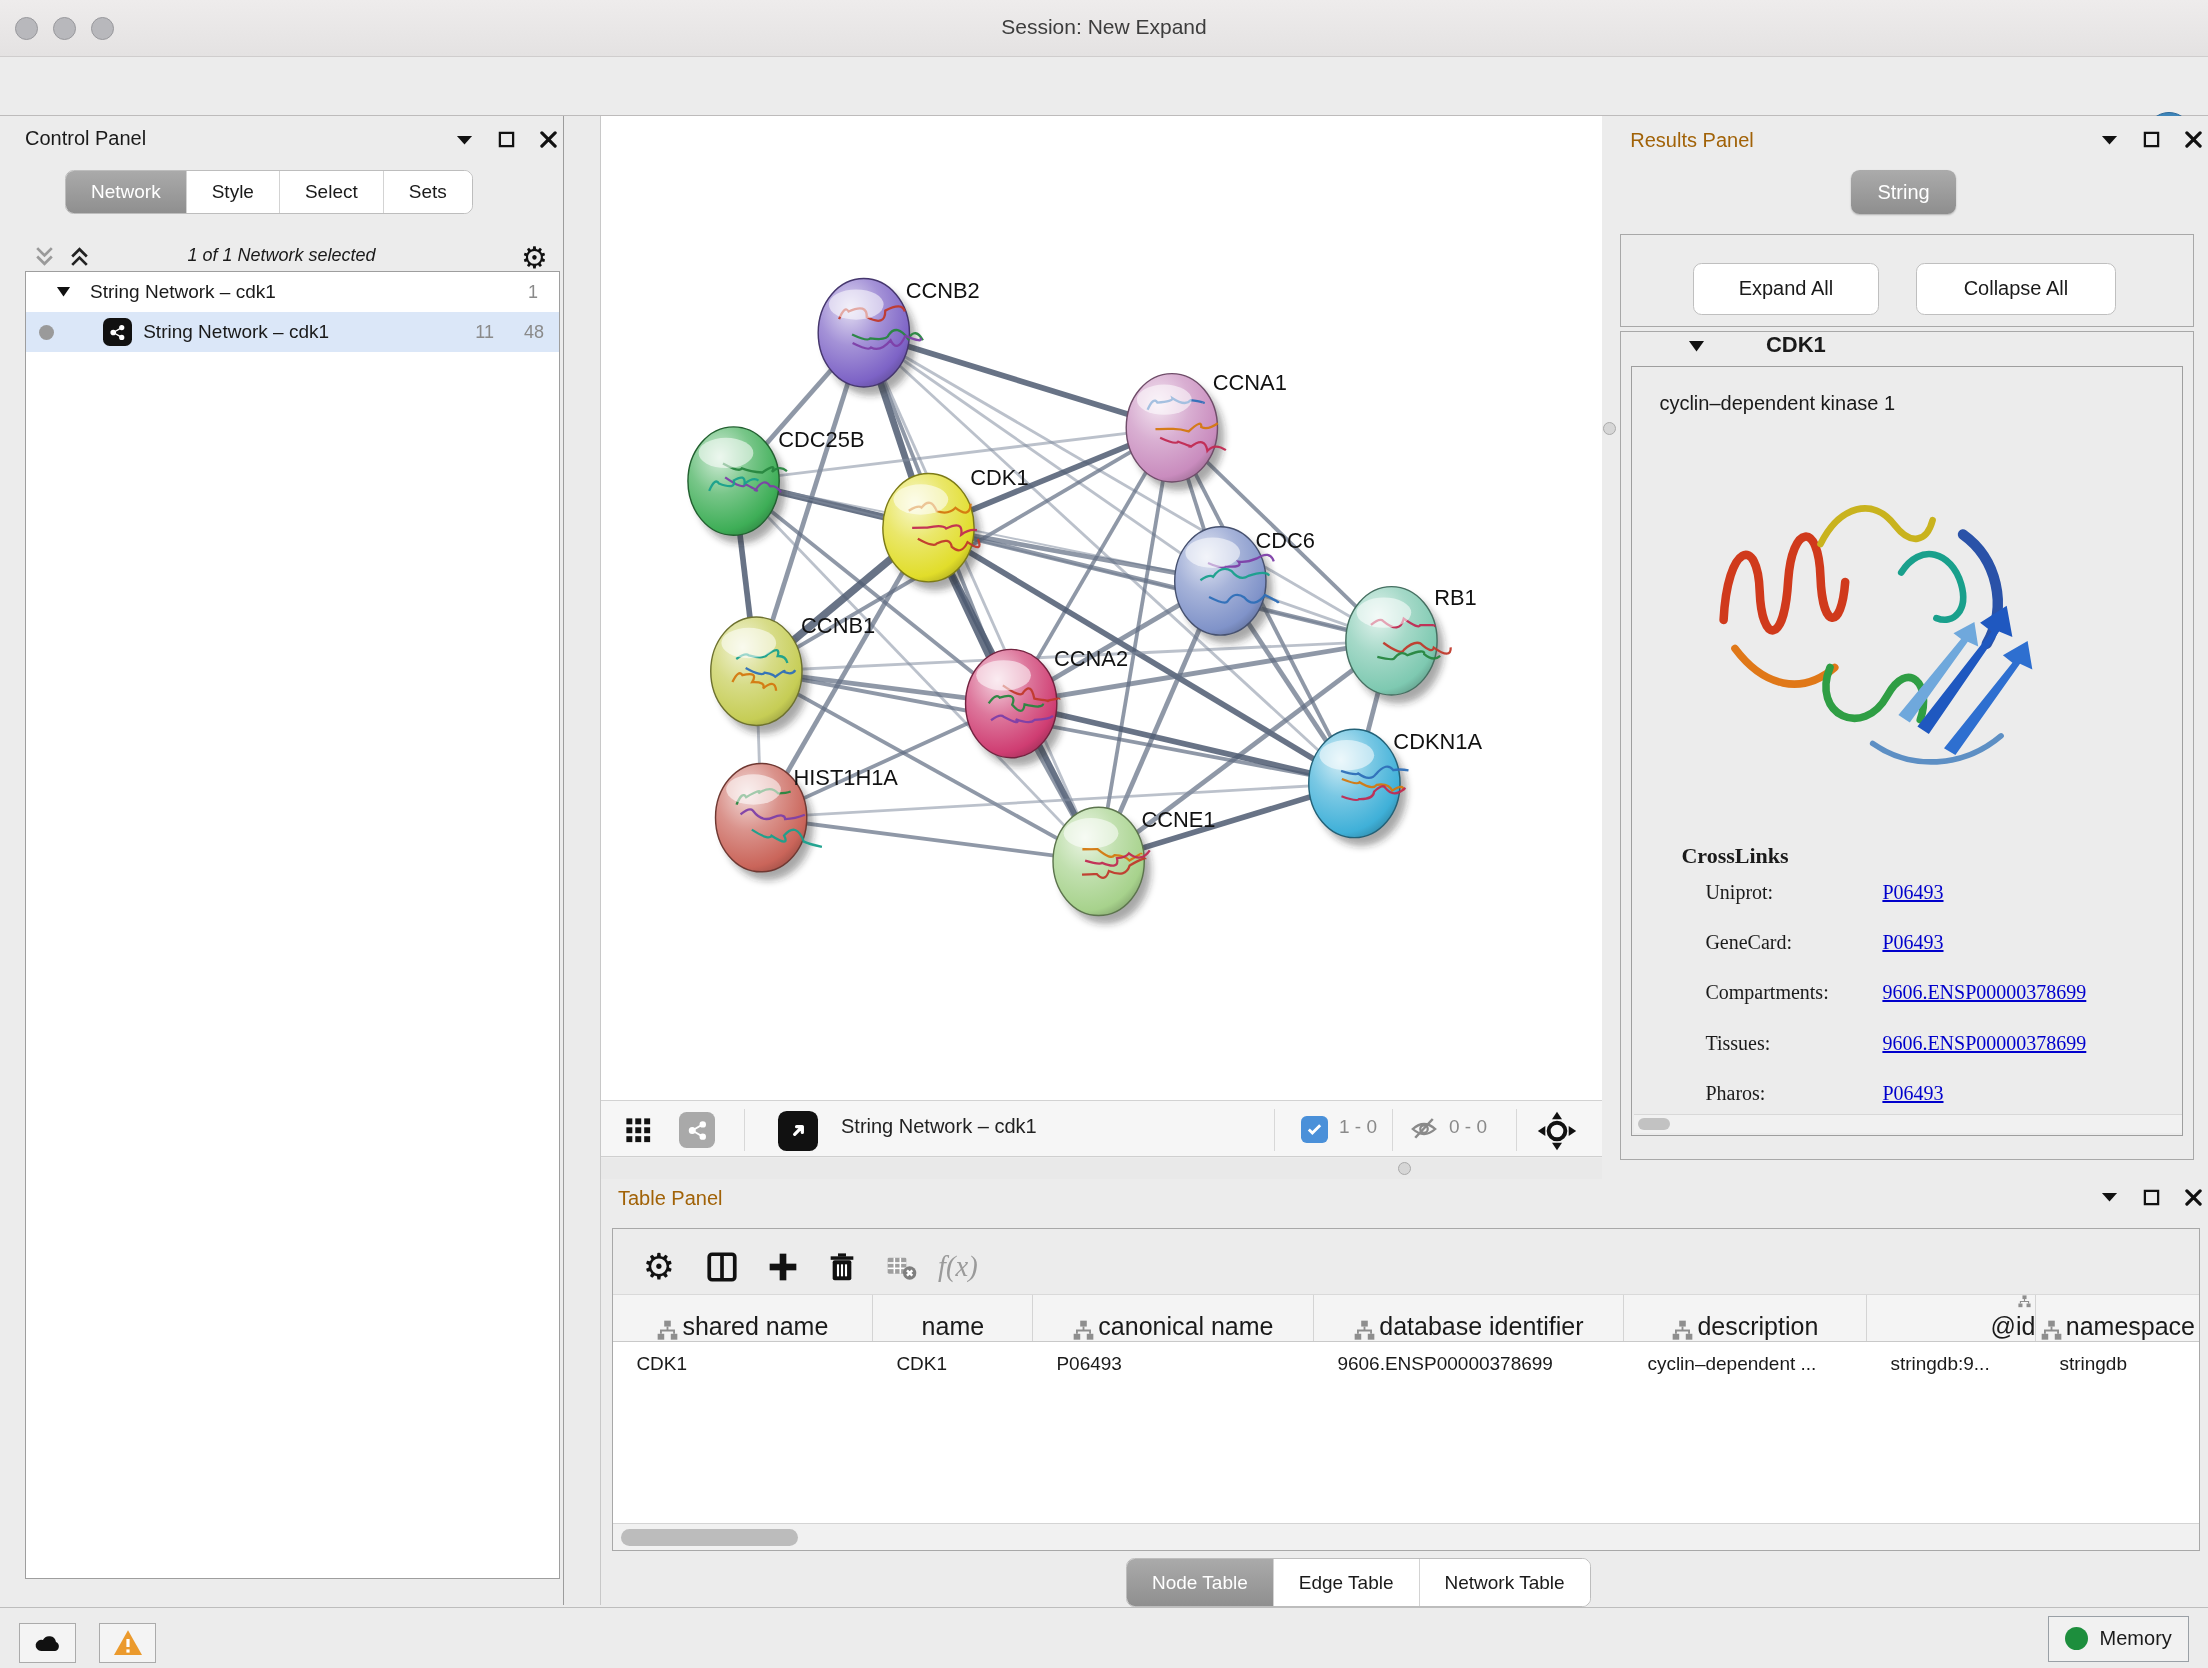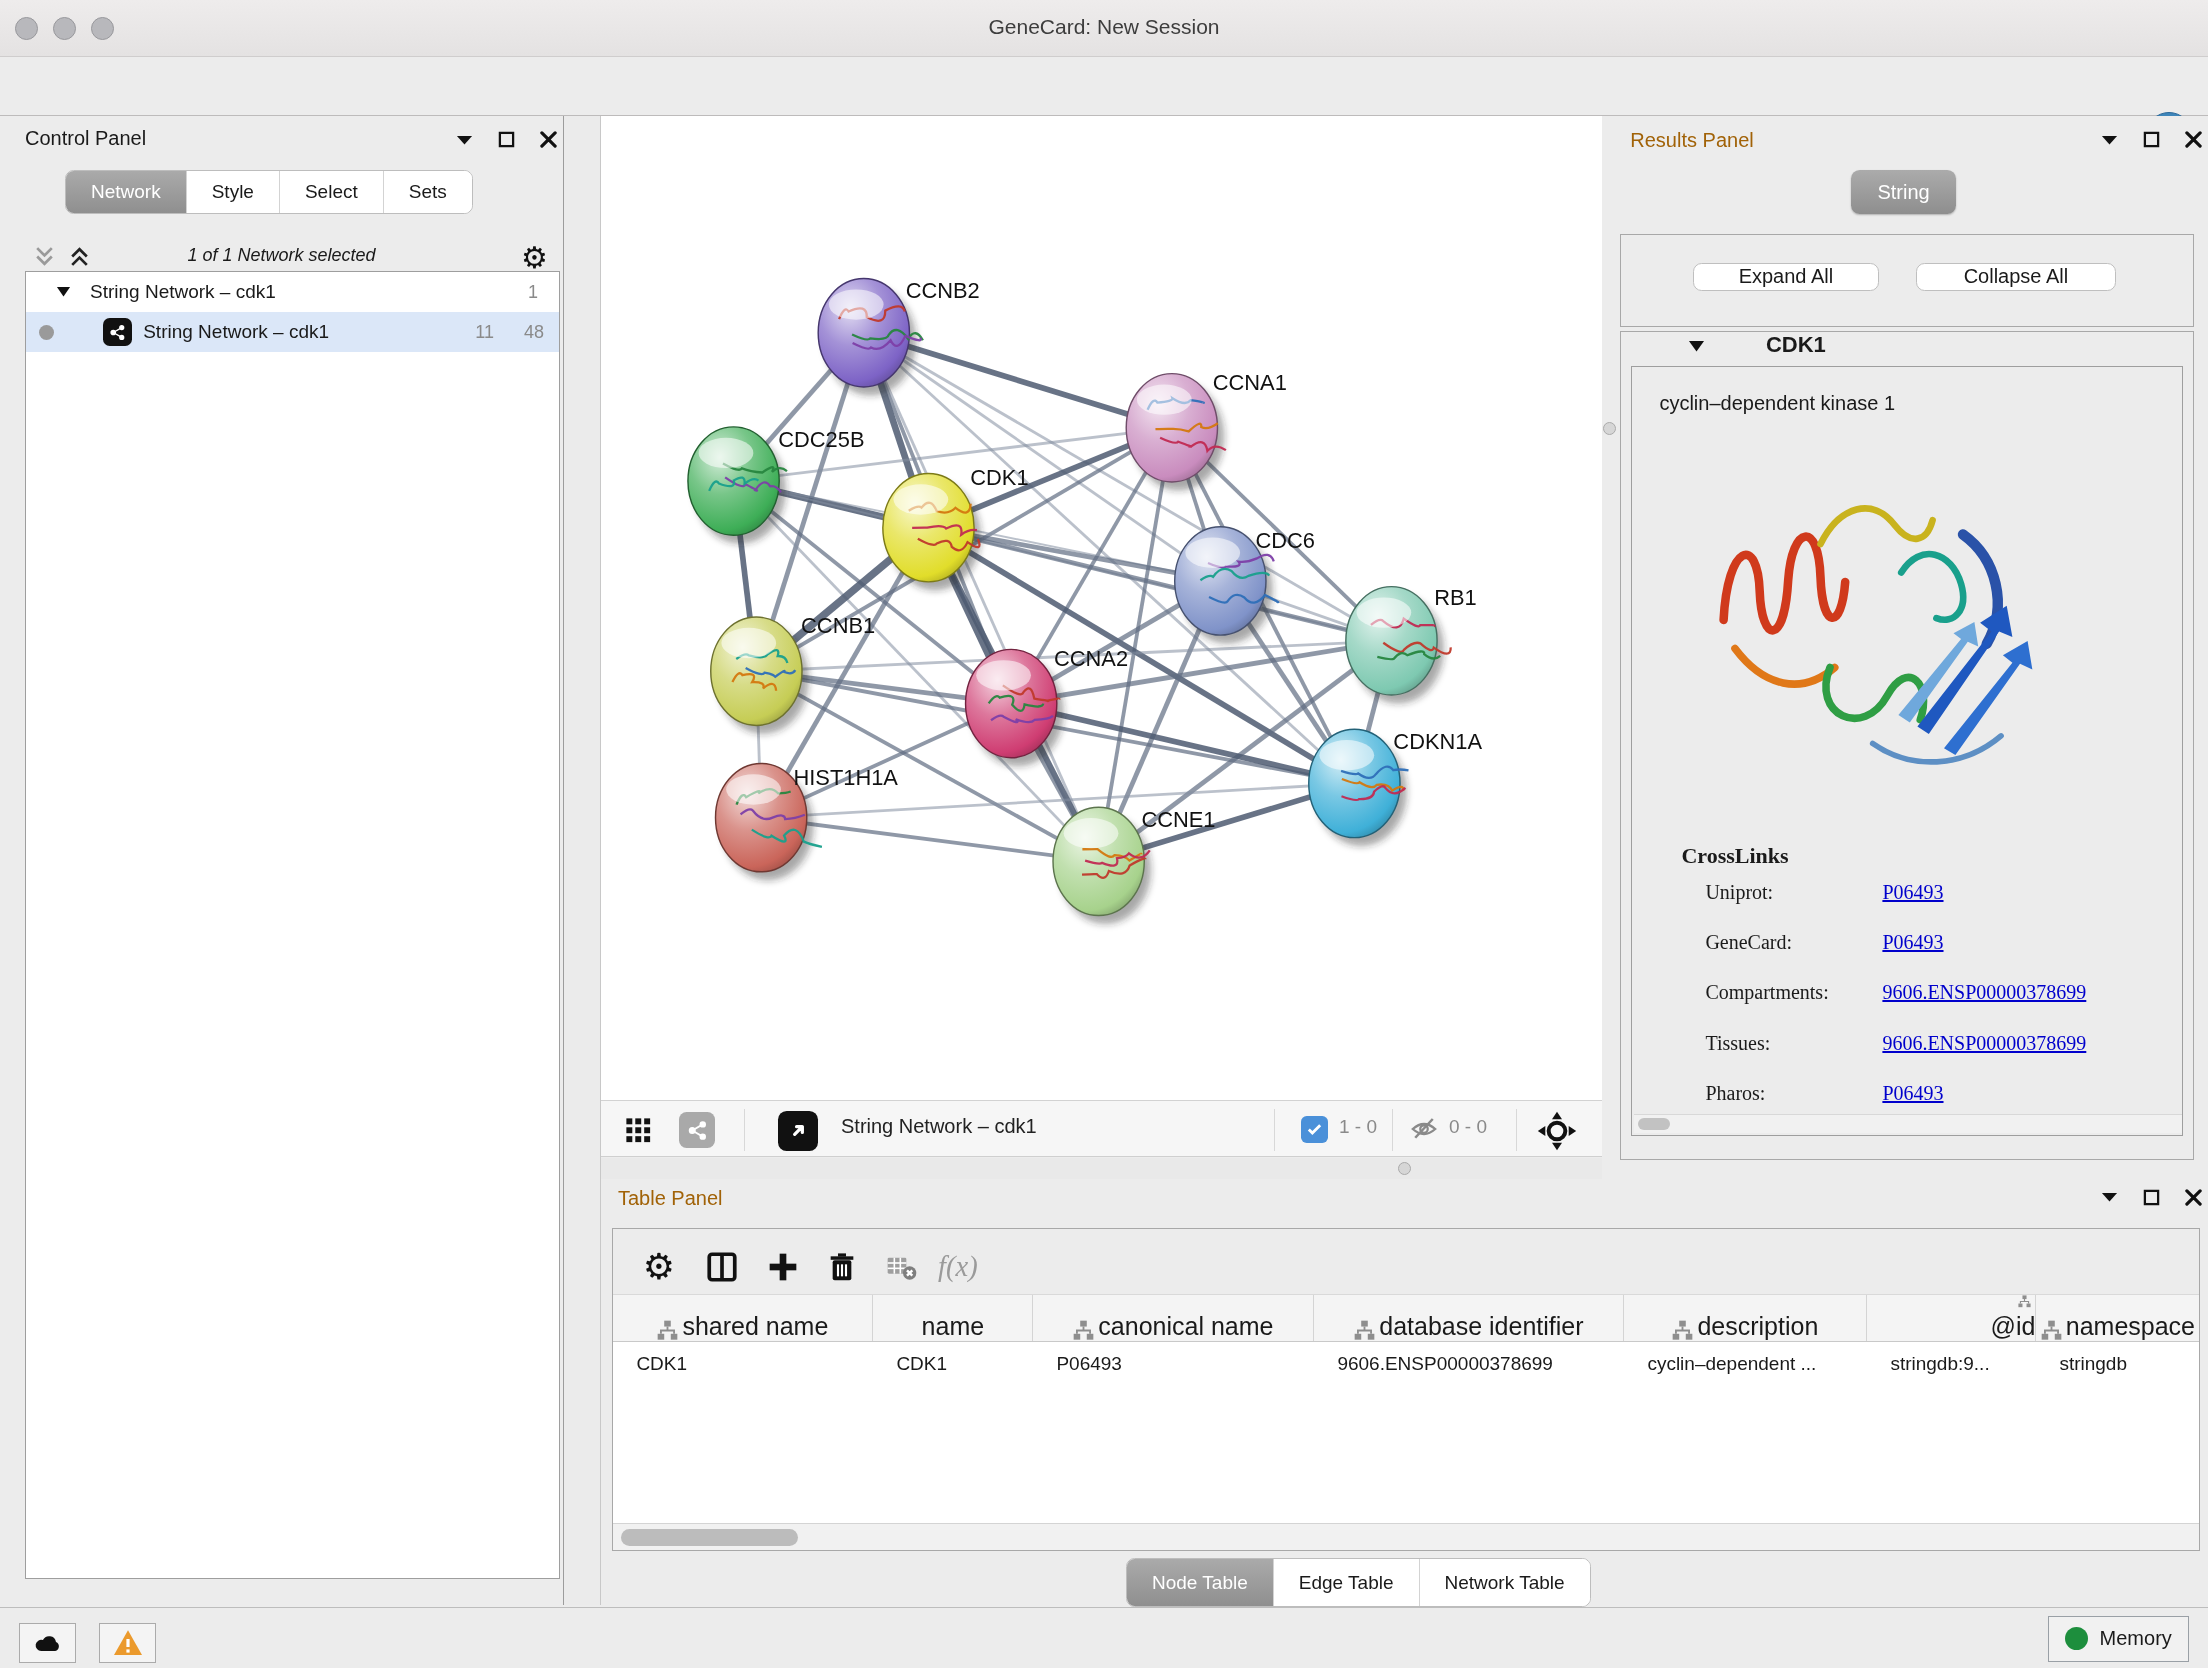--- a/index.html
+++ b/index.html
@@ -59,21 +59,21 @@
 
   #r-split { position:absolute; left:1602px; top:116px; width:15px; height:1063px; background:#ececec; }
 
   
   #results-panel { position:absolute; left:1617px; top:116px; width:592px; height:1063px; background:#ececec; }
   #rp-tab { position:absolute; left:234px; top:54px; width:105px; height:44px; border-radius:8.6px;
     background:linear-gradient(#ababab,#8e8e8e); color:#fff; font-size:20px;
     display:flex; align-items:center; justify-content:center; box-shadow:0 1px 1.9px rgba(0,0,0,.25); }
   #rp-box1 { position:absolute; left:2.9px; top:118px; width:574px; height:93px;
     border:1px solid #a8a8a8; background:#ececec; }
-  .rp-btn { position:absolute; top:27.6px; height:28px; border:1px solid #bfbfbf; border-radius:8.6px;
+  .rp-btn { position:absolute; top:27.6px; height:52px; border:1px solid #bfbfbf; border-radius:8.6px;
     background:#fff; font-size:20px; display:flex; align-items:center; justify-content:center; }
   #rp-box2 { position:absolute; left:2.9px; top:215px; width:574px; height:829px;
     border:1px solid #a8a8a8; background:#ececec; }
   #rp-protein-hdr { position:absolute; left:0; top:0; width:100%; height:34px; }
   #rp-inner { position:absolute; left:10.5px; top:34px; width:552px; height:770px;
     border:1px solid #9e9e9e; background:#ececec; }
   .serif { font-family:"Liberation Serif", serif; }
   .xl-row { position:absolute; font-size:20px; }
   .xl-link { color:#0000cc; text-decoration:underline; }
 
@@ -105,21 +105,21 @@
   svg { display:block; }
   text { font-family:"Liberation Sans", sans-serif; }
 </style>
 </head>
 <body>
 
 <div id="titlebar">
   <div class="tl" style="left:15px"></div>
   <div class="tl" style="left:53px"></div>
   <div class="tl" style="left:91px"></div>
-  <div id="win-title">GeneCard: New Session</div>
+  <div id="win-title">Session: New Expand</div>
 </div>
 
 <div id="toolbar">
   <div class="tbtn" style="left:45px">
     <svg width="42" height="42" viewBox="0 0 24 24">
       <path d="M2,5 h7 l2,2 h9 v4 H5 L2,19 Z" fill="#b9761c"></path>
       <path d="M4.5,11.5 h18 L19,20 H2.2 Z" fill="#f3a63f"></path>
     </svg>
   </div>
   <div class="tbtn" style="left:128px">

